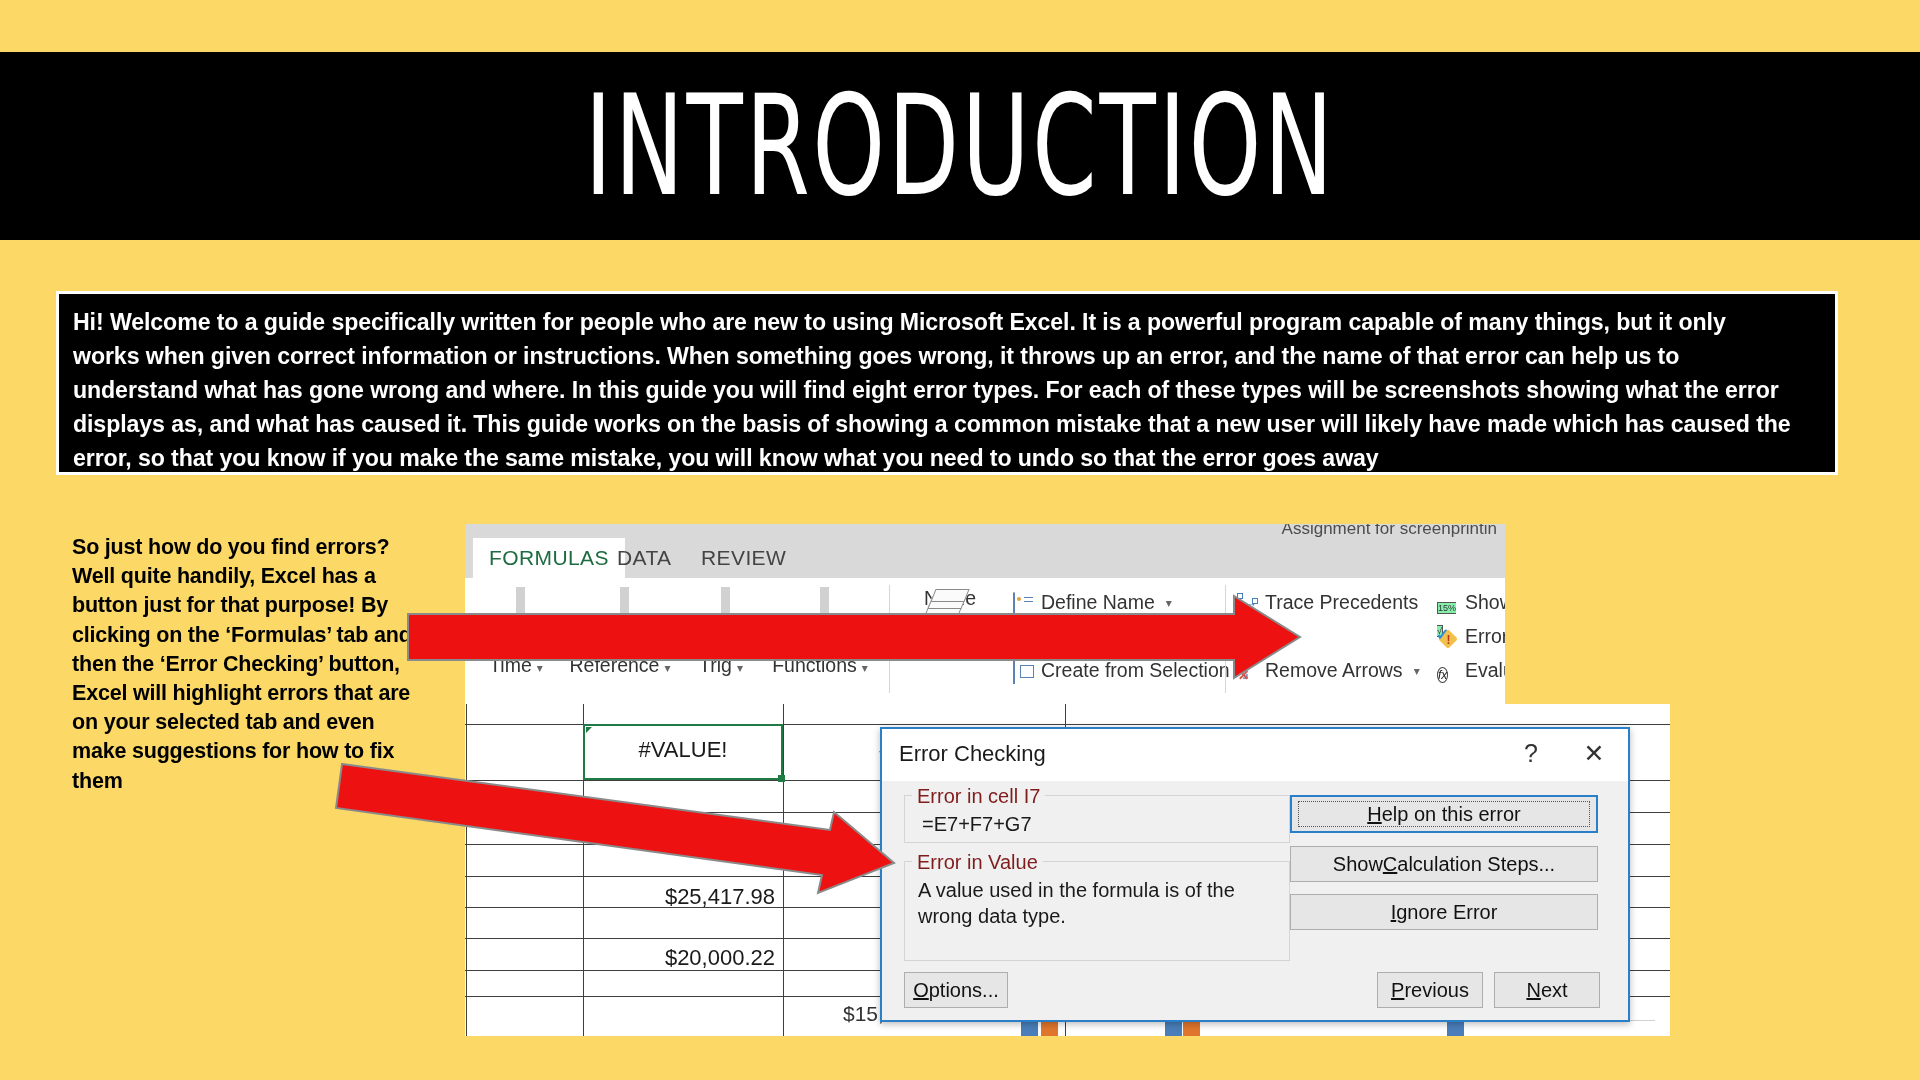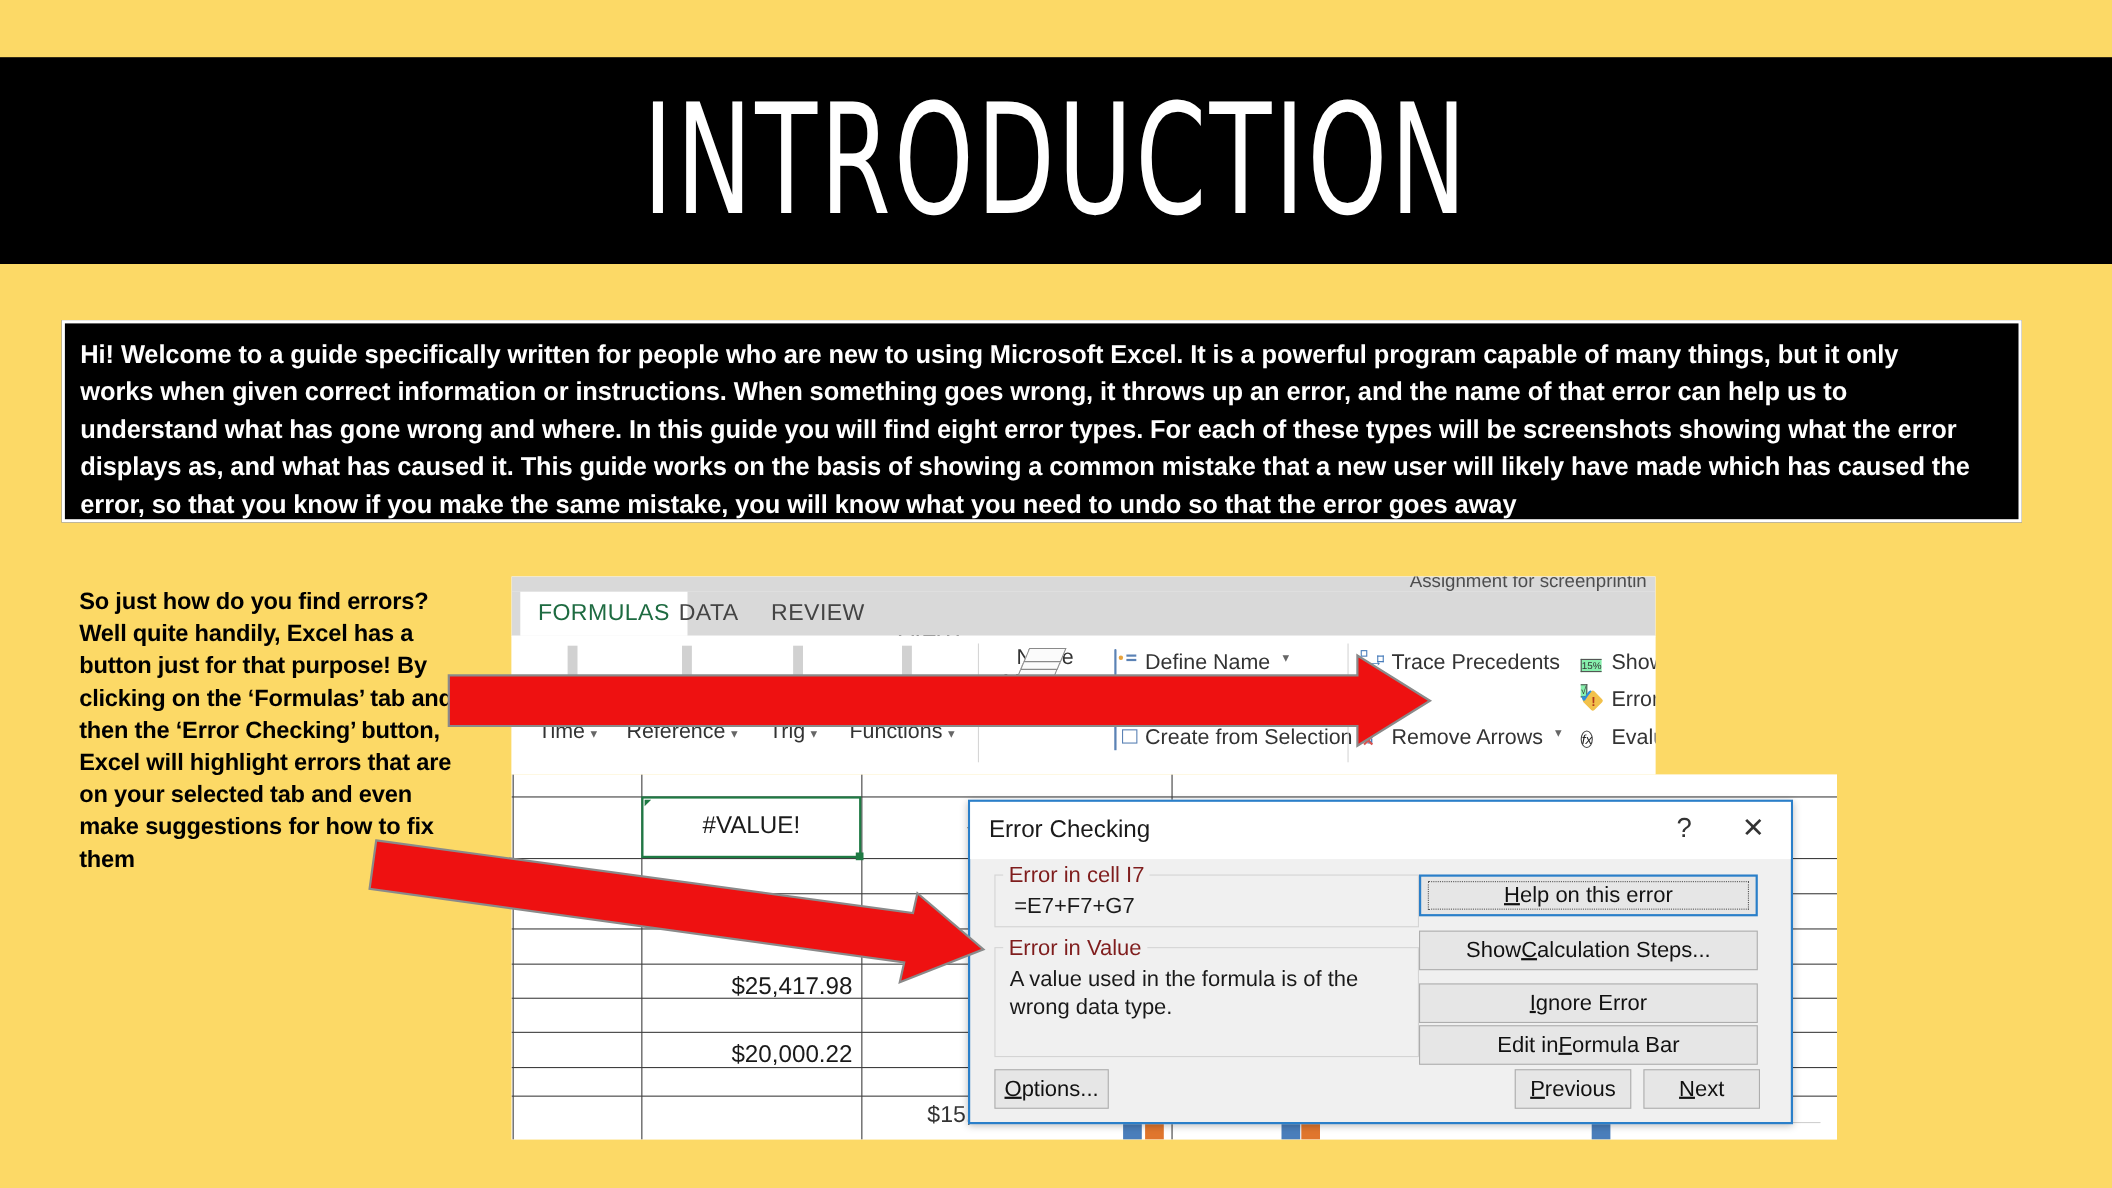--- a/index.html
+++ b/index.html
@@ -237,20 +237,21 @@
   }
 
   
   .smallcmd {
     position: absolute;
     font-size: 19.5px;
     color: #333333;
     white-space: nowrap;
     font-family: "Liberation Sans", sans-serif;
     display: flex;
+    align-items: center;
     gap: 6px;
   }
   .smallcmd .ic {
     width: 22px; height: 20px;
     flex: 0 0 22px;
     position: relative;
     display: inline-block;
   }
   .caret { font-size: 12px; color: #666; margin-left: 5px; }
 
@@ -747,25 +748,20 @@
     <span>Show </span>
       <span class="u">C</span>
       <span>alculation Steps...</span>
   </div>
 
   <div class="dbtn" style="left:408px; top:165px; width:308px; height:36px;">
     <span class="u">I</span>
       <span>gnore Error</span>
   </div>
 
-  <div class="dbtn" style="left:408px; top:203px; width:308px; height:36px;">
-    <span>Edit in </span>
-      <span class="u">F</span>
-      <span>ormula Bar</span>
-  </div>
 
   <div class="dbtn" style="left:22px; top:243px; width:104px; height:36px;">
     <span class="u">O</span>
       <span>ptions...</span>
   </div>
 
   <div class="dbtn" style="left:495px; top:243px; width:106px; height:36px;">
     <span class="u">P</span>
       <span>revious</span>
   </div>

